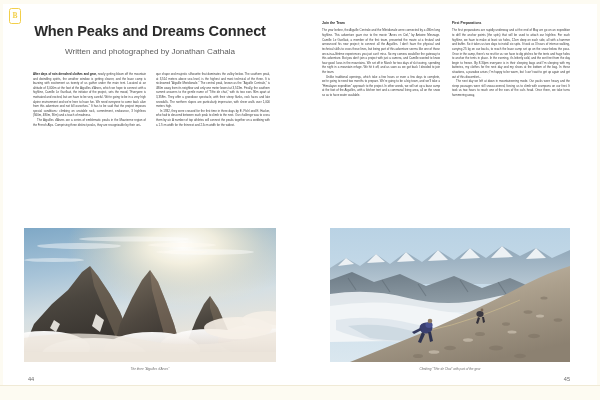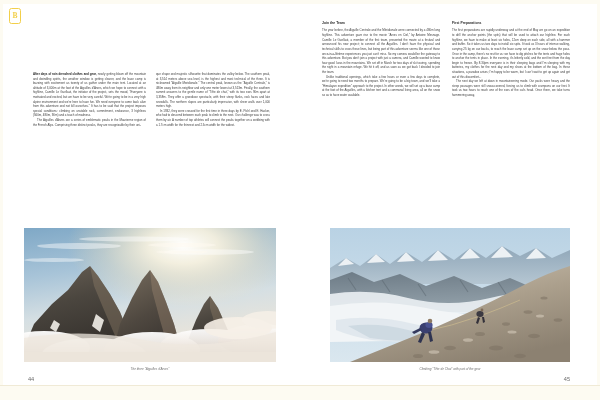--- a/index.html
+++ b/index.html
@@ -173,20 +173,22 @@
 <div id="spread">
 
   <div class="page left"></div>
   <div class="page right"></div>
   <div class="spread-foot"></div>
 
   <div class="logo">
     <span class="glyph">B</span>
   </div>
 
+  <div class="title">When Peaks and Dreams Connect</div>
+  <div class="byline">Written and photographed by Jonathan Cathala</div>
 
   <div class="col" id="col1">
     <p>
       <span class="lead-in">After days of rain drenched clothes and gear,</span><span> nearly getting blown off the mountain and dwindling spirits, the weather window is getting clearer, and the base camp is buzzing with excitement as twenty of us gather under the main tent. Located at an altitude of 3,000m at the foot of the Aiguilles d'Arves, which we hope to connect with a highline, Camille Le Guellaut, the initiator of the project, sets the mood, "Everyone is motivated and excited, but we have to be very careful. We're going to be in a very high alpine environment and we're here to have fun. We need everyone to come back alive from this adventure and not kill ourselves." It has to be said that the project imposes special conditions: climbing on unstable rock, commitment, endurance, 3 highlines (560m, 480m, 90m) and a touch of madness.</span>
     </p>
     <p>The Aiguilles d'Arves are a series of emblematic peaks in the Maurienne region of the French Alps. Comprising three distinct peaks, they are recognizable by their uni-</p>
   </div>
 
   <div class="col" id="col2">
     <p>que shape and majestic silhouette that dominates the valley below. The southern peak, at 3,514 meters above sea level, is the highest and most technical of the three. It is nicknamed "Aiguille Meridionale." The central peak, known as the "Aiguille Centrale," is 480m away from its neighbor and only one meter lowest at 3,513m. Finally, the southern summit answers to the gentle name of "Tête de chat," with its two ears 90m apart at 3,358m. They offer a grandiose spectacle, with their steep flanks, rock faces and late snowfalls. The northern slopes are particularly impressive, with sheer walls over 1,000 meters high.</p>

